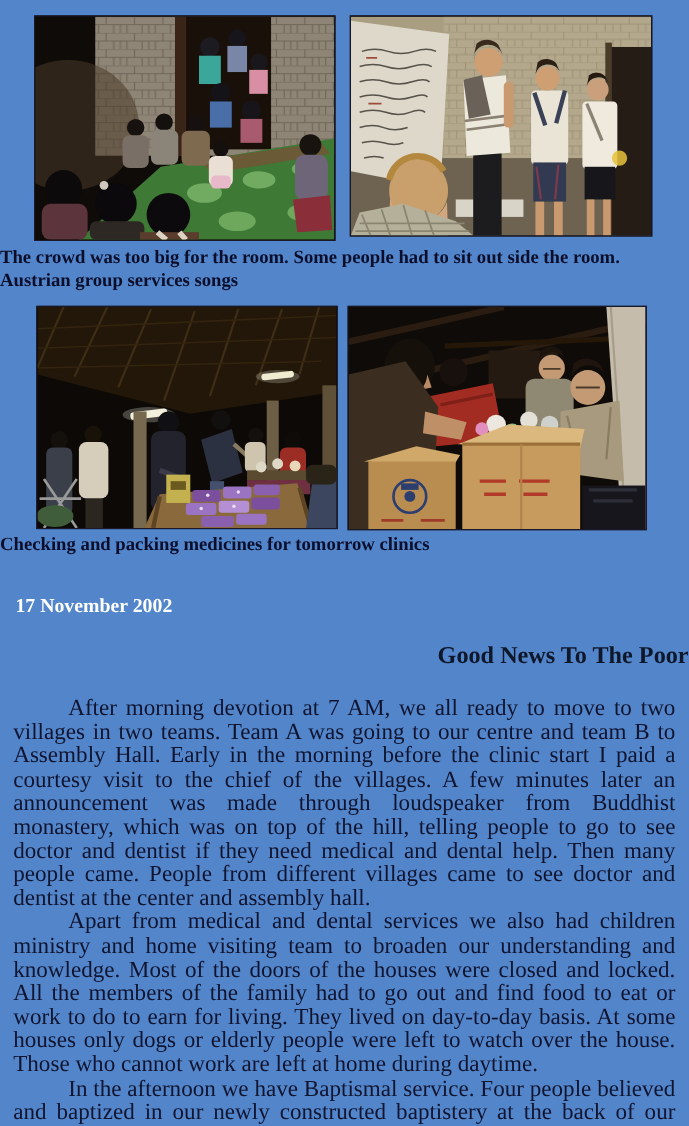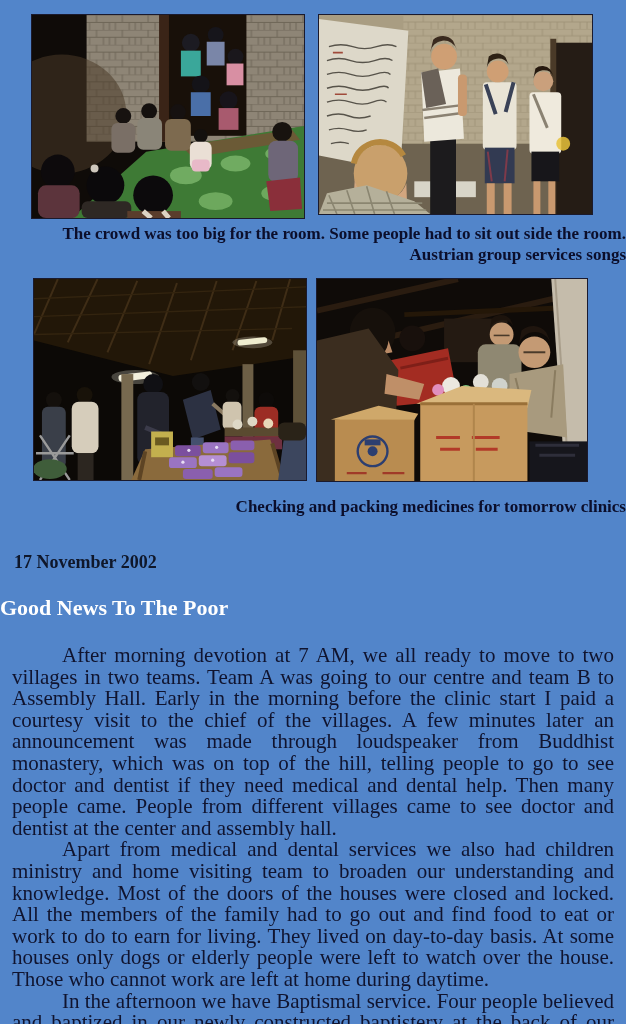--- a/index.html
+++ b/index.html
@@ -20,42 +20,42 @@
     box-sizing:border-box;
     overflow:hidden;
     flex:0 0 auto;
   }
   .photo svg{display:block;width:100%;height:100%;}
   .p1{width:274px;height:205px;}
   .p2{width:275px;height:201px;margin-left:13px;}
   .p3{width:274px;height:203px;}
   .p4{width:272px;height:204px;margin-left:9px;}
   .caption{
-    text-align:right;
+    text-align:left;
     font-weight:bold;
     font-size:17px;
     line-height:21px;
     margin-top:4px;
     color:#0b0e2b;
   }
-  .caption2{margin-top:14px;}
+  .caption2{margin-top:2px;}
   .date-heading{
     margin:34px 0 0 14px;
     font-weight:bold;
     font-size:18px;
     line-height:22px;
-    color:#0f172a;
+    color:#ffffff;
   }
   .doc-title{
     margin:22px 0 0 0;
-    text-align:left;
+    text-align:right;
     font-weight:bold;
     font-size:22px;
     line-height:26px;
-    color:#ffffff;
+    color:#0f172a;
   }
   .body-text{margin:24px 12px 0 12px;}
   .body-text p{
     margin:0;
     font-size:21px;
     line-height:21.6px;
     text-align:justify;
     text-indent:50px;
     color:#10142f;
   }

